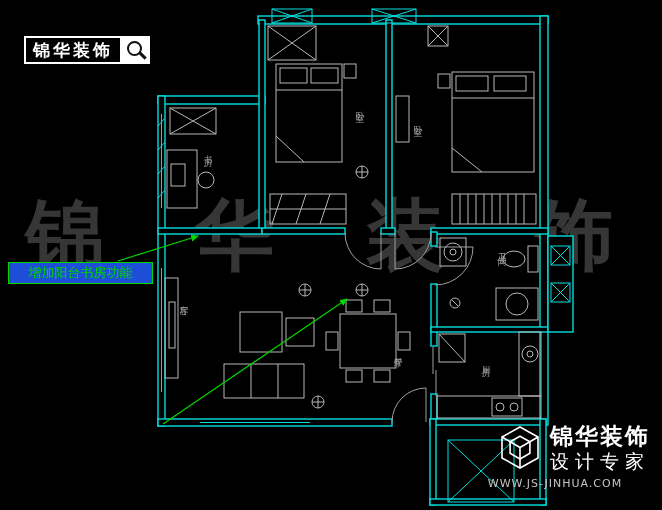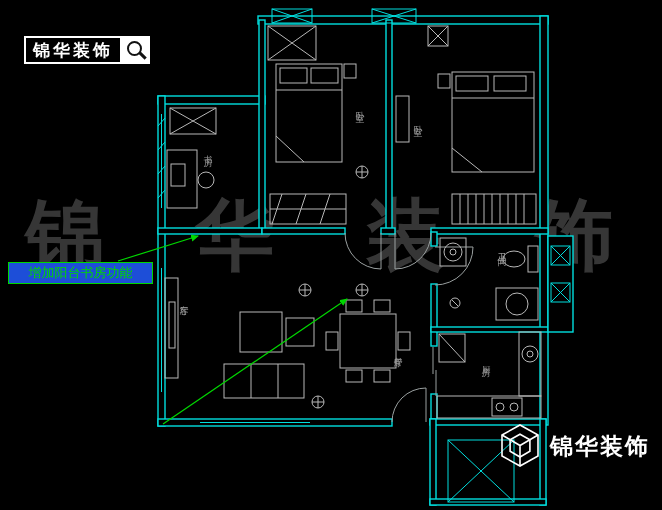--- a/index.html
+++ b/index.html
@@ -194,16 +194,18 @@
   <div class="note" style="left:8px;top:262px;width:143px">增加阳台书房功能</div>
 
   <div class="footer">
     <svg class="cube" width="46" height="46" viewBox="0 0 46 46">
       <polygon points="23,2 41,12 41,33 23,43 5,33 5,12"></polygon>
       <path d="M23 22.5L5 12M23 22.5L41 12M23 22.5V43"></path>
       <polygon points="23,11.2 32.9,16.8 32.9,28.3 23,34 13.1,28.3 13.1,16.8"></polygon>
     </svg>
     <div class="footer-col">
       <div class="footer-brand">锦华装饰</div>
+      <div class="footer-sub">设计专家</div>
     </div>
   </div>
+  <div class="footer-url">WWW.JS-JINHUA.COM</div>
 
 </div>
 
 </body></html>

